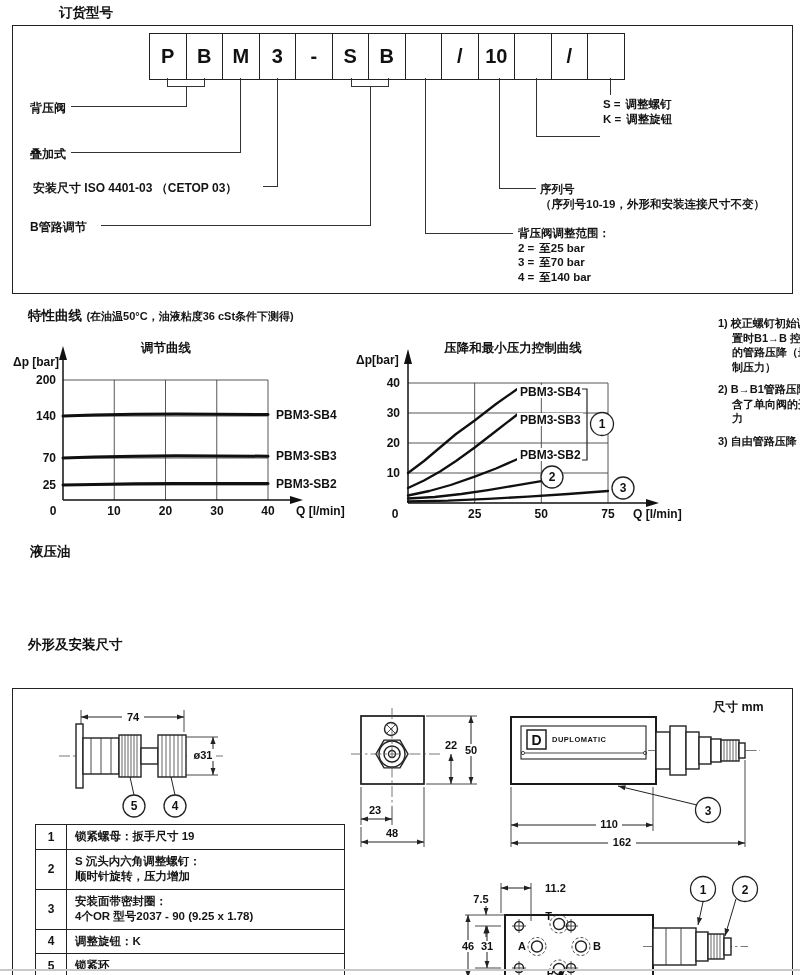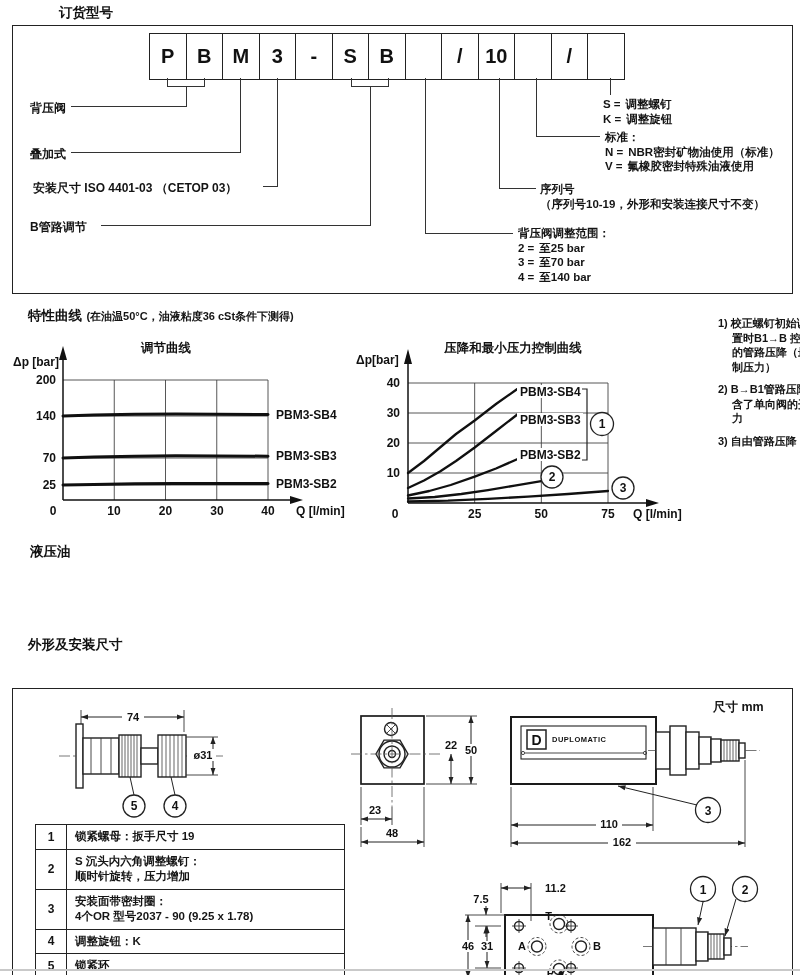--- a/index.html
+++ b/index.html
@@ -122,25 +122,20 @@
     <div class="lbl" style="left:17px;top:74px;">背压阀</div>
     <div class="lbl" style="left:17px;top:120px;">叠加式</div>
     <div class="lbl" style="left:20px;top:154px;">安装尺寸  ISO 4401-03 （CETOP 03）</div>
     <div class="lbl" style="left:17px;top:193px;">B管路调节</div>
 
     <div class="rlbl" style="left:590px;top:71px;">
       <div><span class="code">S =</span><span>调整螺钉</span></div>
       <div><span class="code">K =</span><span>调整旋钮</span></div>
     </div>
 
-    <div class="rlbl" style="left:592px;top:104px;">
-      <div>标准：</div>
-      <div><span class="code">N =</span><span>NBR密封矿物油使用</span><span class="sfx">（标准）</span></div>
-      <div><span class="code">V =</span><span>氟橡胶密封特殊油液使用</span></div>
-    </div>
 
     <div class="rlbl" style="left:527px;top:156px;">
       <div>序列号</div>
       <div>（序列号10-19，外形和安装连接尺寸不变）</div>
     </div>
 
     <div class="rlbl" style="left:505px;top:200px;">
       <div>背压阀调整范围：</div>
       <div><span class="code">2 =</span><span>至25 bar</span></div>
       <div><span class="code">3 =</span><span>至70 bar</span></div>

